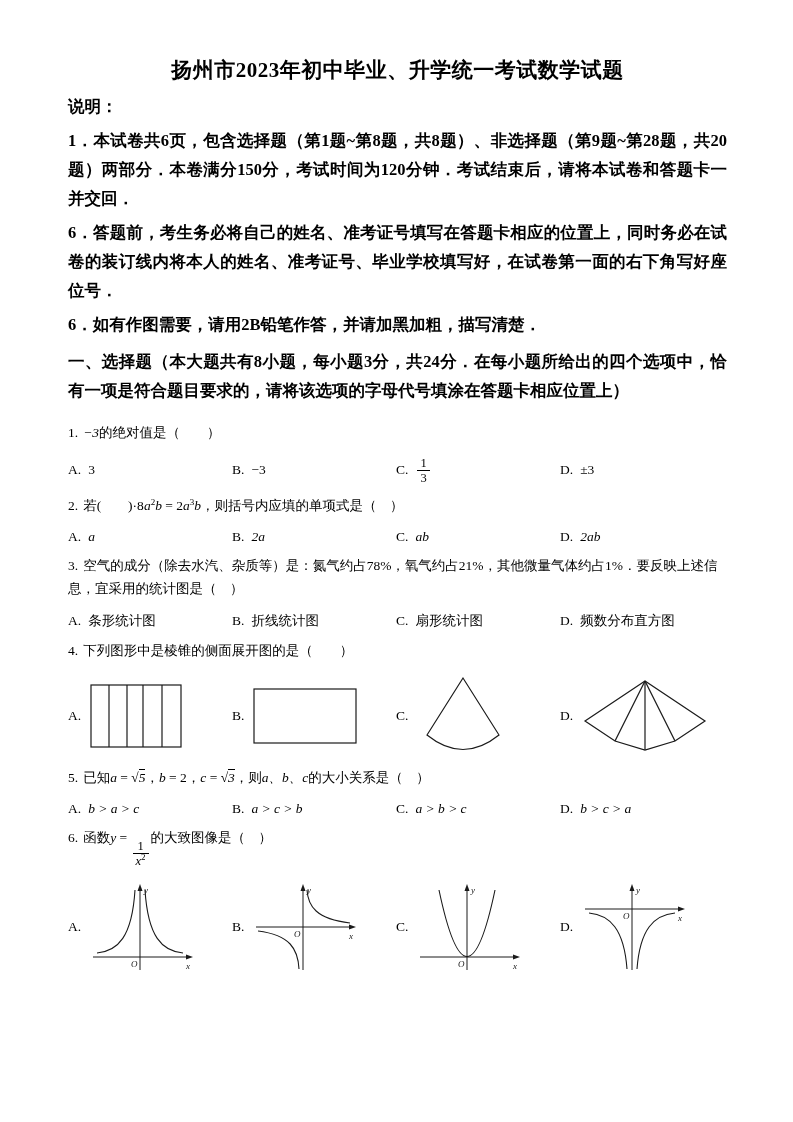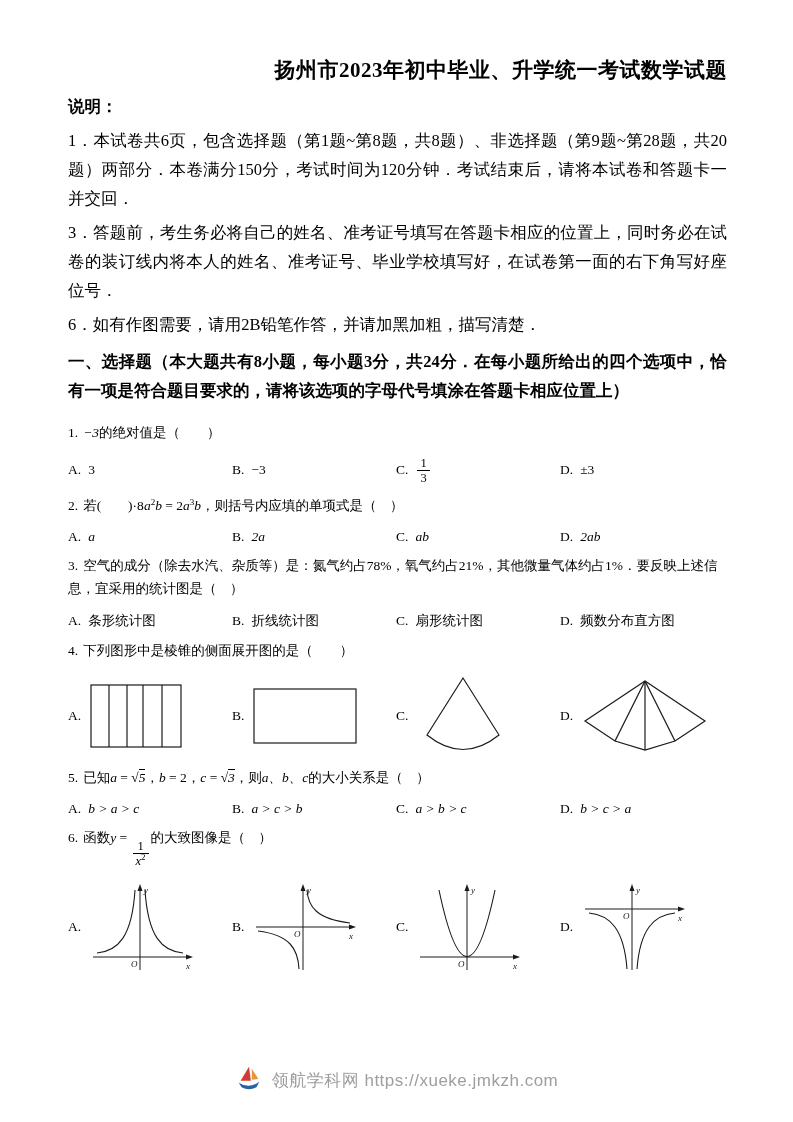--- a/index.html
+++ b/index.html
@@ -4,24 +4,24 @@
 <style>
   * { box-sizing: border-box; }
   html, body { margin: 0; padding: 0; background: #ffffff; }
   body {
     width: 793px; height: 1122px; position: relative;
     font-family: "Liberation Serif", "DejaVu Serif", serif;
     color: #000;
   }
   .page { position: absolute; inset: 0; padding: 44px 66px 0 68px; overflow: hidden; }
 
-  .title { text-align: right; font-size: 21px; font-weight: 700; margin: 12px 0 12px; letter-spacing: .5px; }
+  .title { text-align: center; font-size: 21px; font-weight: 700; margin: 12px 0 12px; letter-spacing: .5px; }
 
   .note-label { font-size: 16.5px; font-weight: 700; margin: 8px 0 8px; }
-  .note { font-size: 16.5px; font-weight: 400; line-height: 1.76; text-align: justify; margin: 5px 0; }
+  .note { font-size: 16.5px; font-weight: 700; line-height: 1.76; text-align: justify; margin: 5px 0; }
   .section-head { font-size: 16.5px; font-weight: 700; line-height: 1.76; text-align: justify; margin: 8px 0 16px; }
 
   .question { margin: 0 0 9px; }
   .stem { font-size: 13.5px; line-height: 1.75; margin: 7px 0 0; }
   .qnum { margin-right: 5px; }
 
   .opts { display: flex; font-size: 13.5px; margin: 11px 0 2px; align-items: center; }
   .opt { width: 164px; display: flex; align-items: center; }
   .opt:last-child { width: auto; }
   .opt-label { margin-right: 7px; }
@@ -55,21 +55,21 @@
 </style>
 </head>
 <body>
 
 <div class="page">
 
   <h1 class="title">扬州市2023年初中毕业、升学统一考试数学试题</h1>
 
   <p class="note-label">说明：</p>
   <p class="note">1．本试卷共6页，包含选择题（第1题~第8题，共8题）、非选择题（第9题~第28题，共20题）两部分．本卷满分150分，考试时间为120分钟．考试结束后，请将本试卷和答题卡一并交回．</p>
-  <p class="note">3．答题前，考生务必将自己的姓名、准考证号填写在答题卡相应的位置上，同时务必在试卷的装订线内将本人的姓名、准考证号、毕业学校填写好，在试卷第一面的右下角写好座位号．</p>
+  <p class="note">6．答题前，考生务必将自己的姓名、准考证号填写在答题卡相应的位置上，同时务必在试卷的装订线内将本人的姓名、准考证号、毕业学校填写好，在试卷第一面的右下角写好座位号．</p>
   <p class="note">6．如有作图需要，请用2B铅笔作答，并请加黑加粗，描写清楚．</p>
 
   <p class="section-head">一、选择题（本大题共有8小题，每小题3分，共24分．在每小题所给出的四个选项中，恰有一项是符合题目要求的，请将该选项的字母代号填涂在答题卡相应位置上）</p>
 
   <div class="question">
     <p class="stem"><span class="qnum">1.</span><span class="m">−3</span><span>的绝对值是（　　）</span></p>
     <div class="opts">
       <span class="opt">
           <span class="opt-label">A.</span>
           <span>3</span>
@@ -269,24 +269,14 @@
             <path class="graph-curve" d="M93,32 C72,34 58,48 55,88"></path>
             <text class="graph-label" x="54" y="12">y</text>
             <text class="graph-label" x="96" y="40">x</text>
             <text class="graph-label" x="41" y="38">O</text>
           </svg>
         </span>
       </span>
     </div>
   </div>
 
-  <div class="footer">
-    <span class="logo">
-      <svg width="28" height="28" viewBox="0 0 30 30">
-        <path d="M6 18 L15 3 L17 18 Z" fill="#d23b31"></path>
-        <path d="M18 5 L25 16 L18 17 Z" fill="#e2983a"></path>
-        <path d="M4 20 Q15 27 26 19 L23 25 Q15 29 7 25 Z" fill="#2b5fa8"></path>
-      </svg>
-    </span>
-    <span class="footer-text">领航学科网 https://xueke.jmkzh.com</span>
-  </div>
 
 </div>
 
 </body></html>

